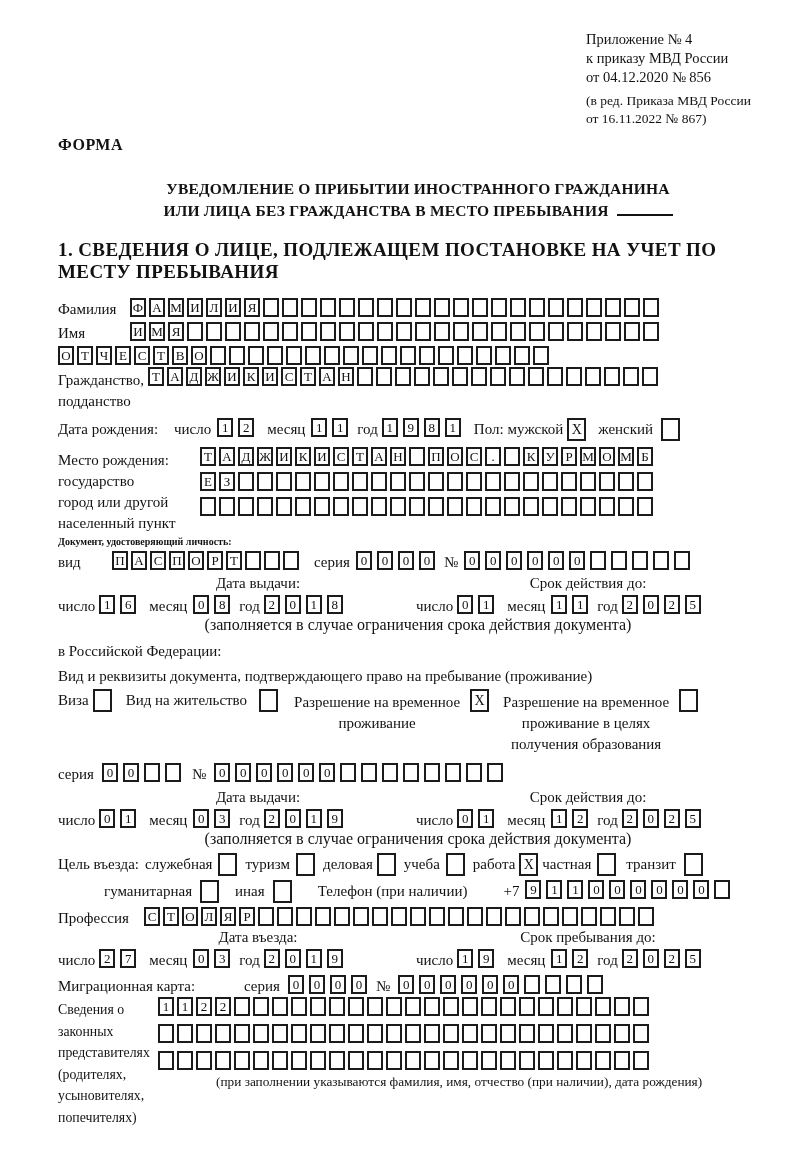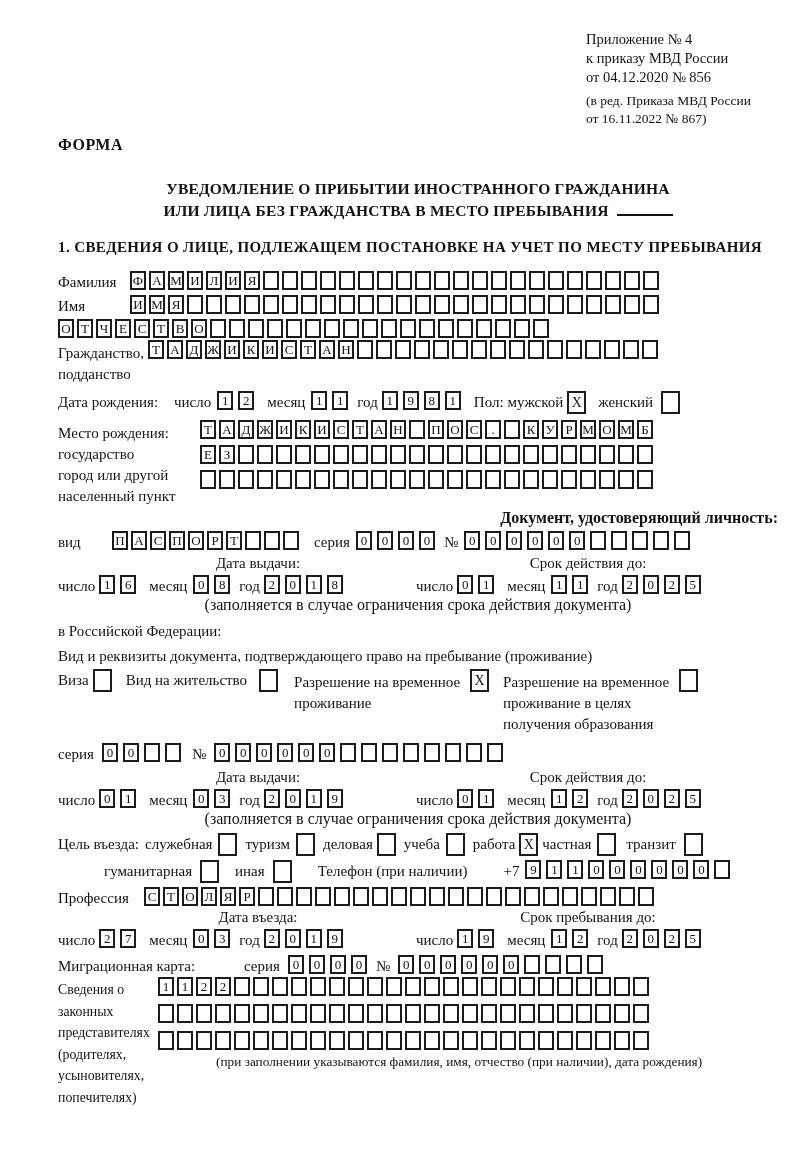--- a/index.html
+++ b/index.html
@@ -5,40 +5,40 @@
   *{box-sizing:border-box}
   html,body{margin:0;padding:0;background:#fff}
   .page{width:800px;height:1163px;background:#fff;color:#121212;
         font-family:"Liberation Serif","DejaVu Serif",serif;font-size:15px;
         padding:30px 22px 12px 58px;overflow:hidden;position:relative}
   .annex{margin-left:auto;width:192px;line-height:19px;font-size:14.5px}
   .annex .amend{margin-top:5px;font-size:13.5px;line-height:18px}
   .forma{text-align:left;font-weight:bold;font-size:16px;letter-spacing:.5px;margin:8px 14px 0 0}
   .title{text-align:center;font-weight:bold;font-size:15.5px;line-height:22px;margin-top:24px;letter-spacing:.2px}
   .title-underline{display:inline-block;width:56px;border-bottom:2px solid #121212;height:13px;margin-left:8px}
-  .sec-head{font-weight:bold;font-size:15px;letter-spacing:.4px;margin:17px 0 15px}
+  .sec-head{font-weight:bold;font-size:19px;letter-spacing:.4px;margin:17px 0 15px}
   .row{display:flex;align-items:flex-start;margin-bottom:4px}
   .lab{white-space:nowrap;padding-top:3px}
   .lab .ln{white-space:nowrap;line-height:21px}
   .cells{display:inline-flex;flex:none}
   .cell{flex:none;width:16px;height:19px;border:2px solid #1b1b1b;margin-right:3px;
         display:inline-flex;align-items:center;justify-content:center;
         font-size:13px;line-height:1;background:#fff}
   .digits .cell{margin-right:5px}
   .cb .cell{width:19px;height:23px;margin-right:0;font-size:14px}
-  .doc-head{font-weight:bold;text-align:right;font-size:16px;margin:2px 0 4px}
+  .doc-head{font-weight:bold;text-align:left;font-size:10px;margin:2px 0 4px}
   .dcols{display:flex;margin-top:2px}
   .dcol-l{width:340px;flex:none}
   .dcol-r{flex:1}
   .dhead{text-align:center;margin-bottom:3px}
   .dhead-l{padding-left:60px}
   .drow{display:flex;align-items:flex-start}
   .note{font-size:16px;text-align:center;margin:1px 0 5px}
   .intro{line-height:25px;margin-top:4px}
-  .ctext{line-height:21px;padding-top:3px}
+  .ctext{text-align:center;line-height:21px;padding-top:3px}
   .w72{width:72px;flex:none}.w90{width:90px;flex:none}.w108{width:108px;flex:none}
   .w112{width:112px;flex:none}.w142{width:142px;flex:none}.w54{width:54px;flex:none}
   .w86{width:86px;flex:none}.w150{width:150px;flex:none}
   .ml4{margin-left:4px}.ml6{margin-left:6px}.ml8{margin-left:8px}.ml10{margin-left:10px}
   .ml12{margin-left:12px}.ml14{margin-left:14px}.ml16{margin-left:16px}
   .ml26{margin-left:26px}.ml36{margin-left:36px}
   .mr4{margin-right:4px}.mr6{margin-right:6px}.mr8{margin-right:8px}
   .mb2{margin-bottom:2px}.mb6{margin-bottom:6px}.mb8{margin-bottom:8px}
   .mt6{margin-top:6px}
   .stack{display:flex;flex-direction:column}

